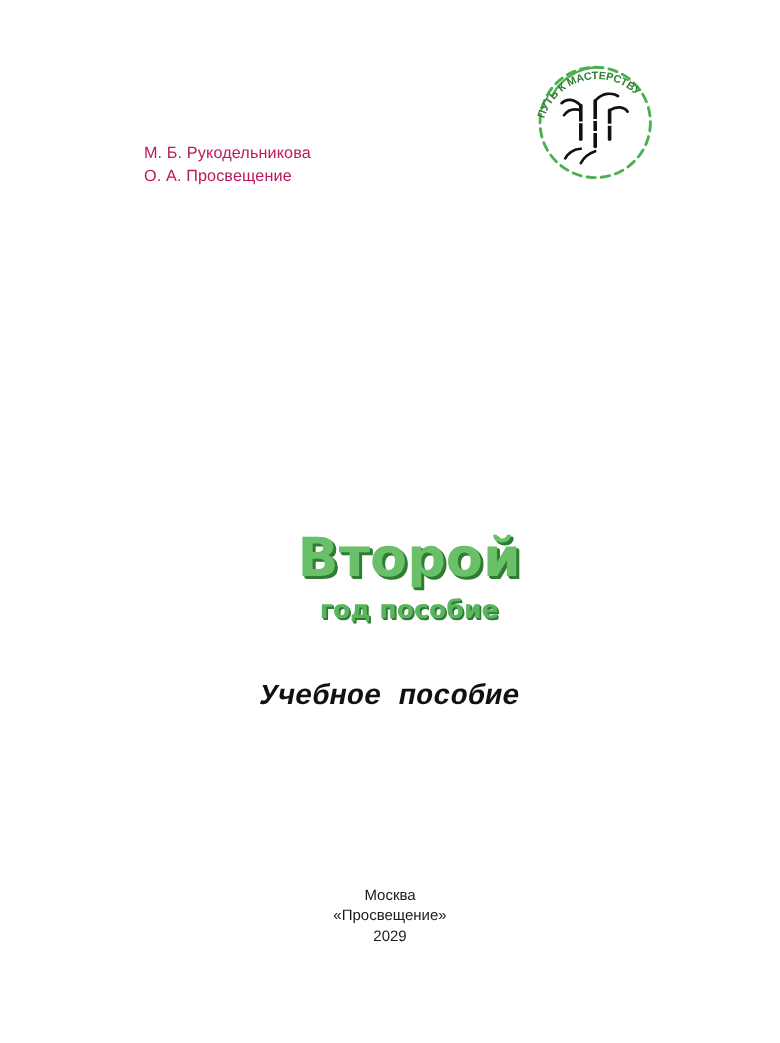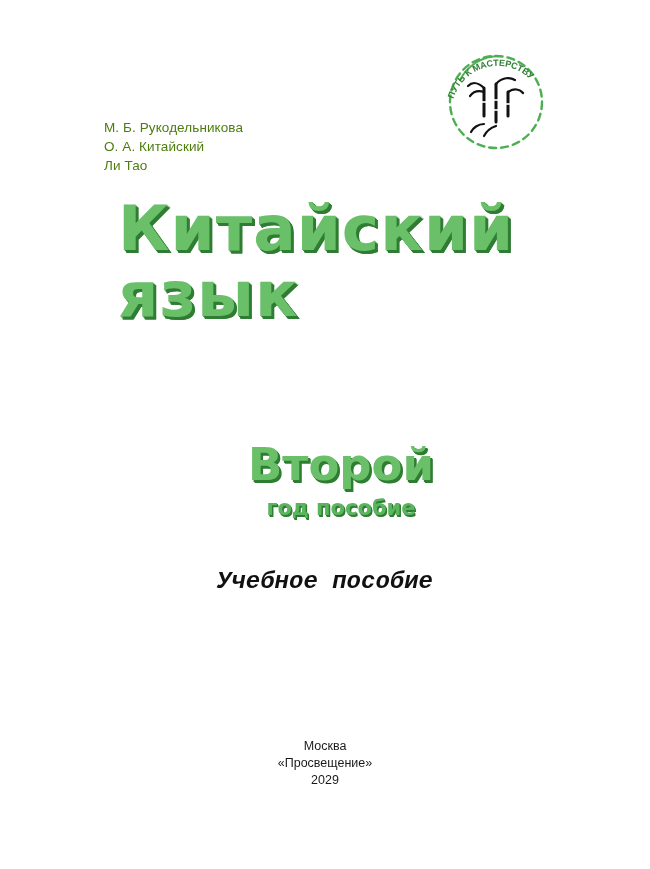--- a/index.html
+++ b/index.html
@@ -25,25 +25,25 @@
     left: 440px;
     top: 44px;
     width: 112px;
     height: 112px;
   }
   .logo svg { display: block; }
 
   
   .authors {
     position: absolute;
-    left: 104px;
+    left: 120px;
     top: 118px;
     font-size: 13.5px;
     line-height: 19px;
-    color: #4d7c0f;
+    color: #be185d;
     letter-spacing: 0.1px;
   }
   .authors div { white-space: nowrap; }
 
   
   .main-title {
     position: absolute;
     left: 118px;
     top: 196px;
     width: 460px;
@@ -158,28 +158,23 @@
       </g>
 
       <text font-family="Liberation Sans, sans-serif" font-size="9" font-weight="bold" fill="#2f7d32">
         <textPath href="#arcTop" startOffset="6%">ПУТЬ К МАСТЕРСТВУ</textPath>
       </text>
     </svg>
   </div>
 
   <div class="authors">
     <div>М. Б. Рукодельникова</div>
-    <div>О. А. Китайский</div>
-    <div>Ли Тао</div>
+    <div>О. А. Просвещение</div>
   </div>
 
-  <div class="main-title">
-    <div class="line">Китайский</div>
-    <div class="line">язык</div>
-  </div>
 
   <div class="year-title">
     <div class="big">Второй</div>
     <div class="small">год пособие</div>
   </div>
 
   <div class="book-type">Учебное пособие</div>
 
   <div class="imprint">
     <div>Москва</div>

